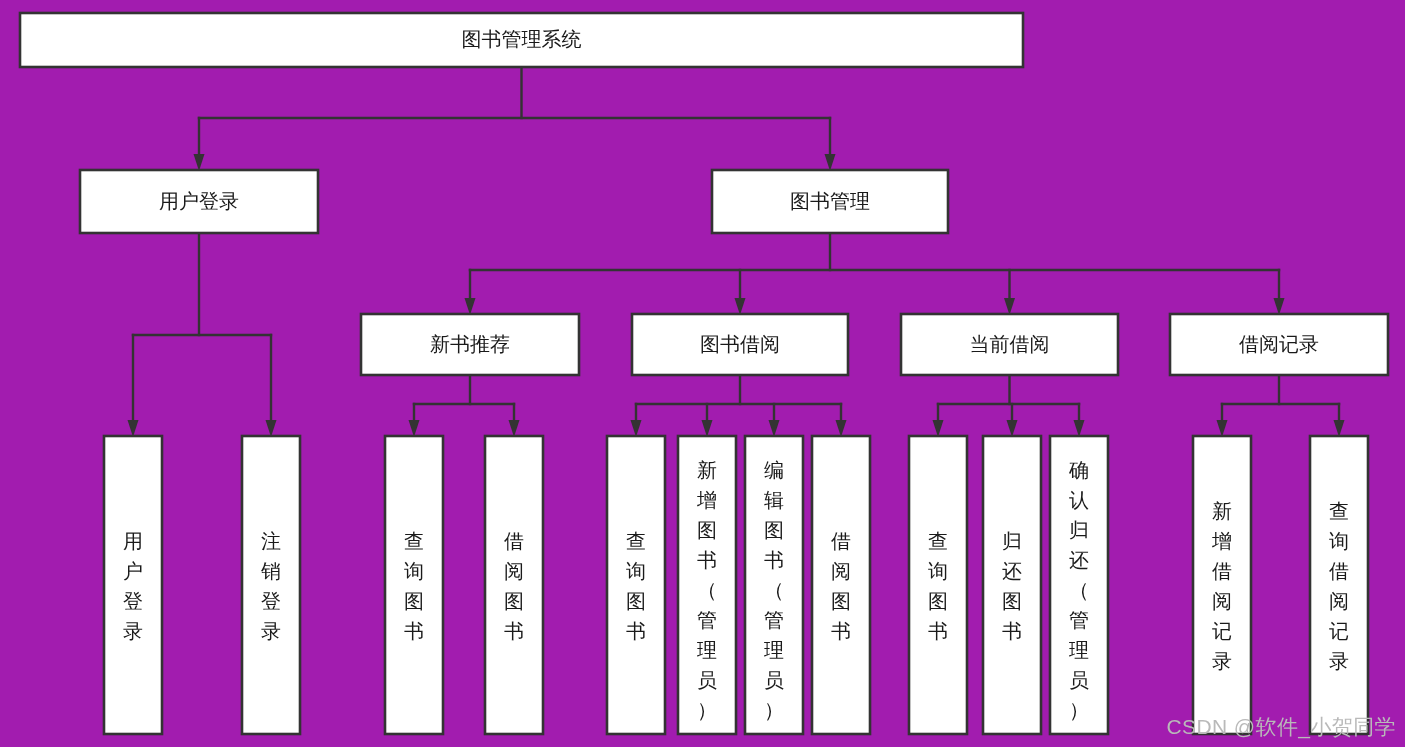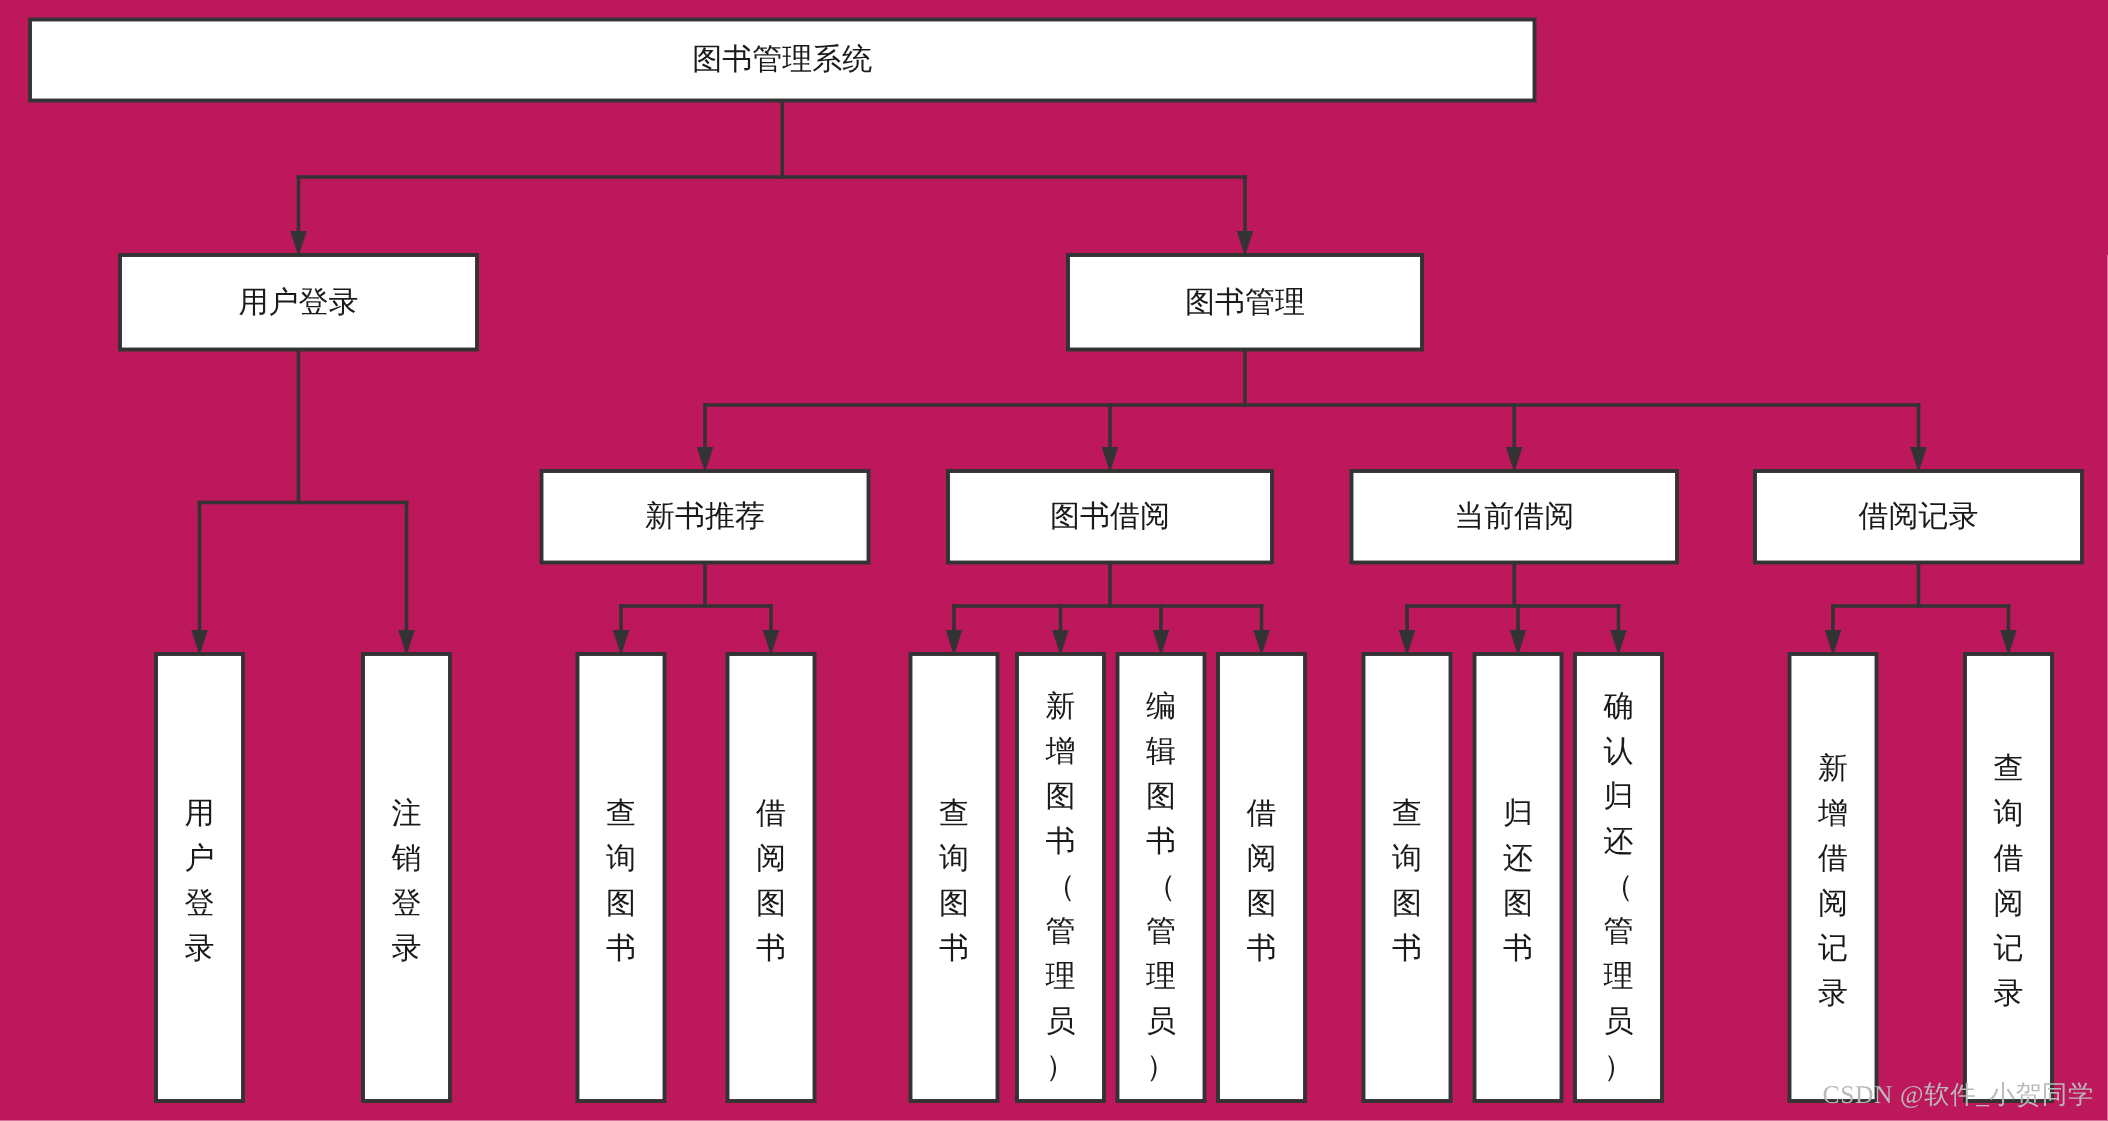--- a/index.html
+++ b/index.html
@@ -11,21 +11,21 @@
     width: 1405px;
     height: 747px;
     font-family: "Liberation Sans", "DejaVu Sans", sans-serif;
     overflow: hidden;
     position: relative;
   }
   #diagram-root {
     position: relative;
     width: 1405px;
     height: 747px;
-    background: #be185d;
+    background: #a21caf;
   }
   svg.diagram {
     position: absolute;
     top: 0;
     left: 0;
     width: 1405px;
     height: 747px;
   }
   .node-box {
     fill: #ffffff;
@@ -52,22 +52,22 @@
   .node-label-v {
     font-family: "Liberation Sans", "DejaVu Sans", sans-serif;
     font-size: 20px;
     fill: #1a1a1a;
     text-anchor: middle;
   }
   .watermark {
     position: absolute;
     right: 9px;
     bottom: 6px;
-    font-family: Liberation Serif, serif;
-    font-size: 17px;
+    font-family: Liberation Sans, sans-serif;
+    font-size: 21px;
     color: #b9b9b9;
     letter-spacing: 0.4px;
     white-space: nowrap;
     pointer-events: none;
   }
 </style>
 </head>
 <body>
 
 <div id="diagram-root">

